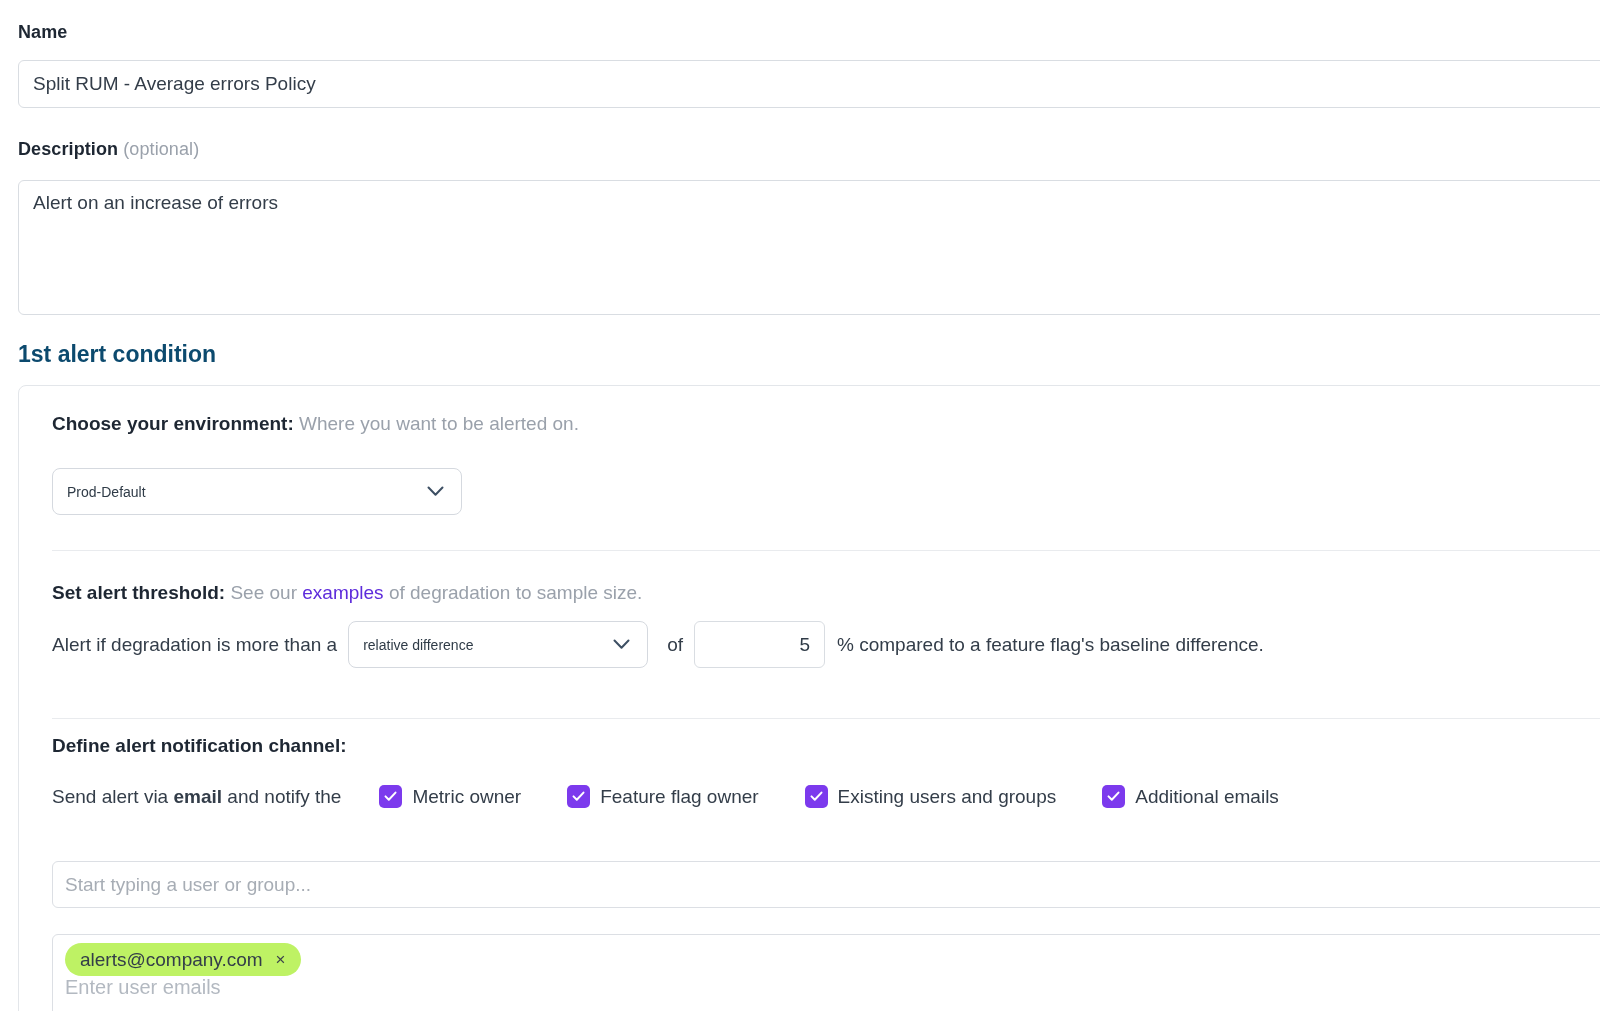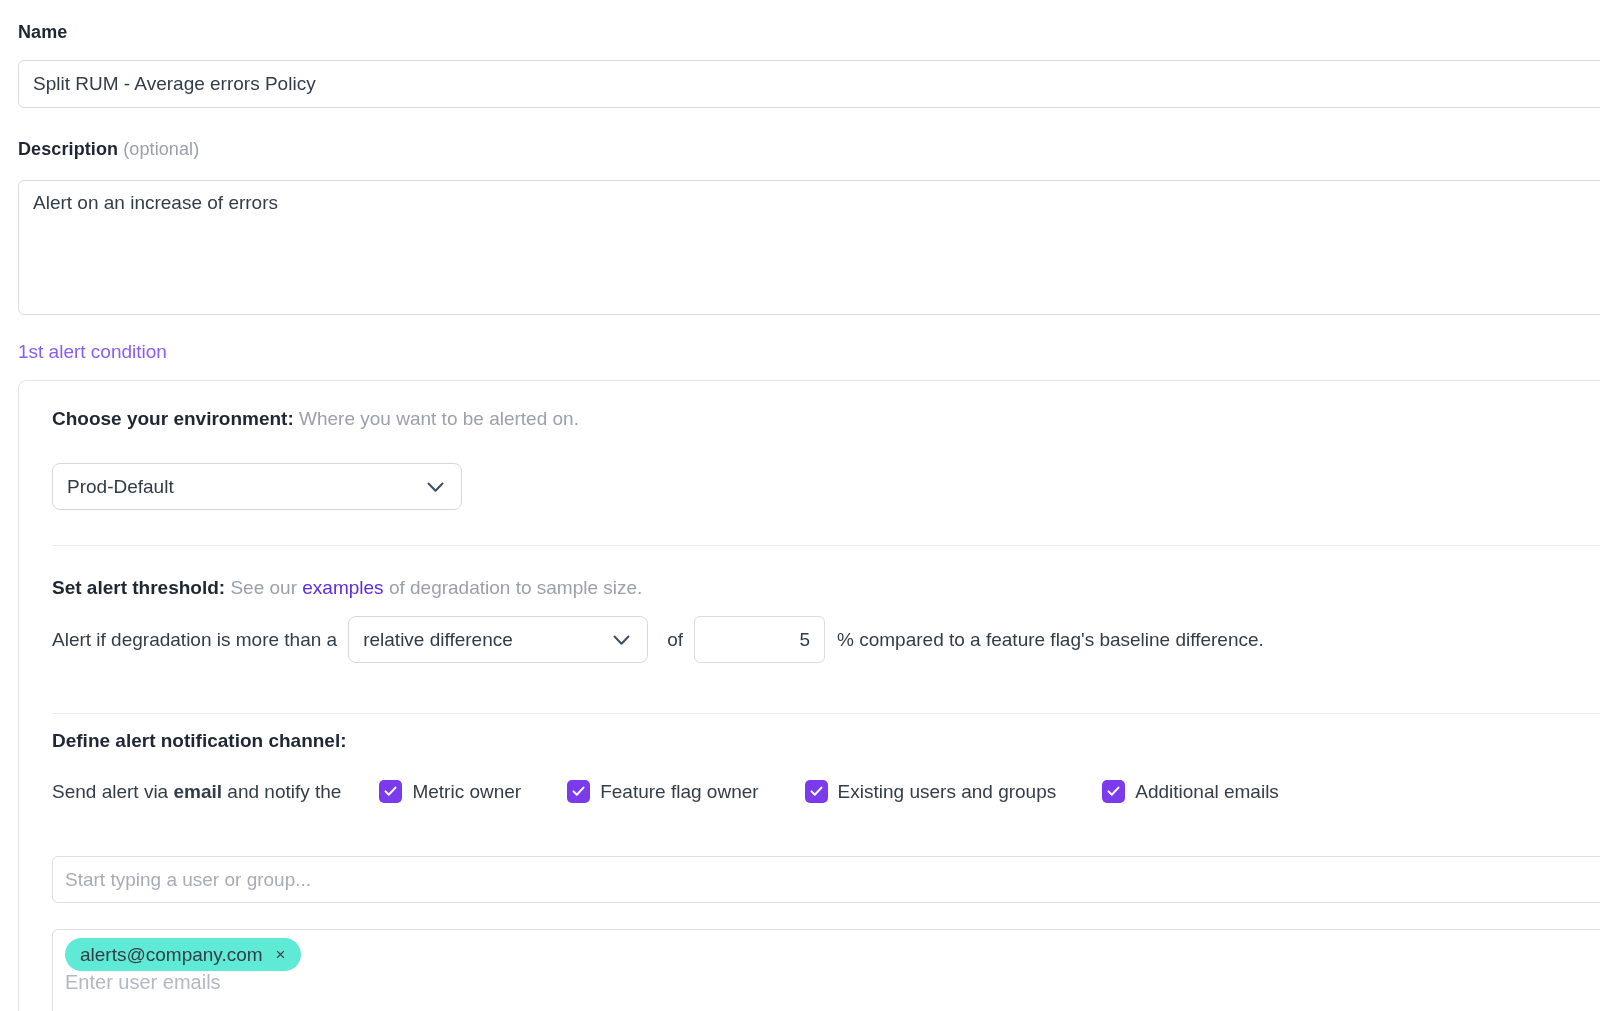--- a/index.html
+++ b/index.html
@@ -43,21 +43,21 @@
     border-radius: 6px 0 0 6px;
     font-family: "Liberation Sans", sans-serif;
     font-size: 19px;
     color: #333d49;
     padding: 11px 14px;
     resize: none;
     outline: none;
     background: #fff;
   }
   .desc-label { margin-top: 31px; }
-  .section-title { margin-top: 26px; font-size: 19px; font-weight: 400; color: #8b5cf6; }
+  .section-title { margin-top: 26px; font-size: 23px; font-weight: 700; color: #0c4a6e; }
 
   .condition-box {
     margin-top: 17px;
     width: 1590px;
     min-height: 720px;
     border: 1px solid #e3e6ea;
     border-radius: 8px 0 0 0;
     padding: 27px 0 60px 33px;
     background: #fff;
   }
@@ -71,21 +71,21 @@
     margin-top: 33px;
     width: 410px;
     height: 47px;
     border: 1px solid #d5d9df;
     border-radius: 8px;
     background: #fff;
     display: flex;
     align-items: center;
     justify-content: space-between;
     padding: 0 17px 0 14px;
-    font-size: 19px;
+    font-size: 14px;
     color: #2f3b47;
     cursor: pointer;
   }
   .divider { border: none; border-top: 1px solid #e9ebee; margin-top: 35px; width: 1557px; }
   .divider-2 { margin-top: 50px; }
 
   .threshold-label { margin-top: 31px; }
   .threshold-row {
     margin-top: 17px;
     display: flex;
@@ -156,21 +156,21 @@
     width: 1557px;
     height: 170px;
     border: 1px solid #dcdfe4;
     border-radius: 6px 6px 0 0;
     padding: 8px 12px;
     background: #fff;
   }
   .chip {
     display: inline-flex;
     align-items: center;
-    background: #5eead4;
+    background: #bef264;
     border-radius: 17px;
     height: 33px;
     padding: 0 15px;
     font-size: 19px;
     color: #333d49;
   }
   .chip-remove {
     margin-left: 13px;
     color: #3c434c;
     font-size: 17px;

